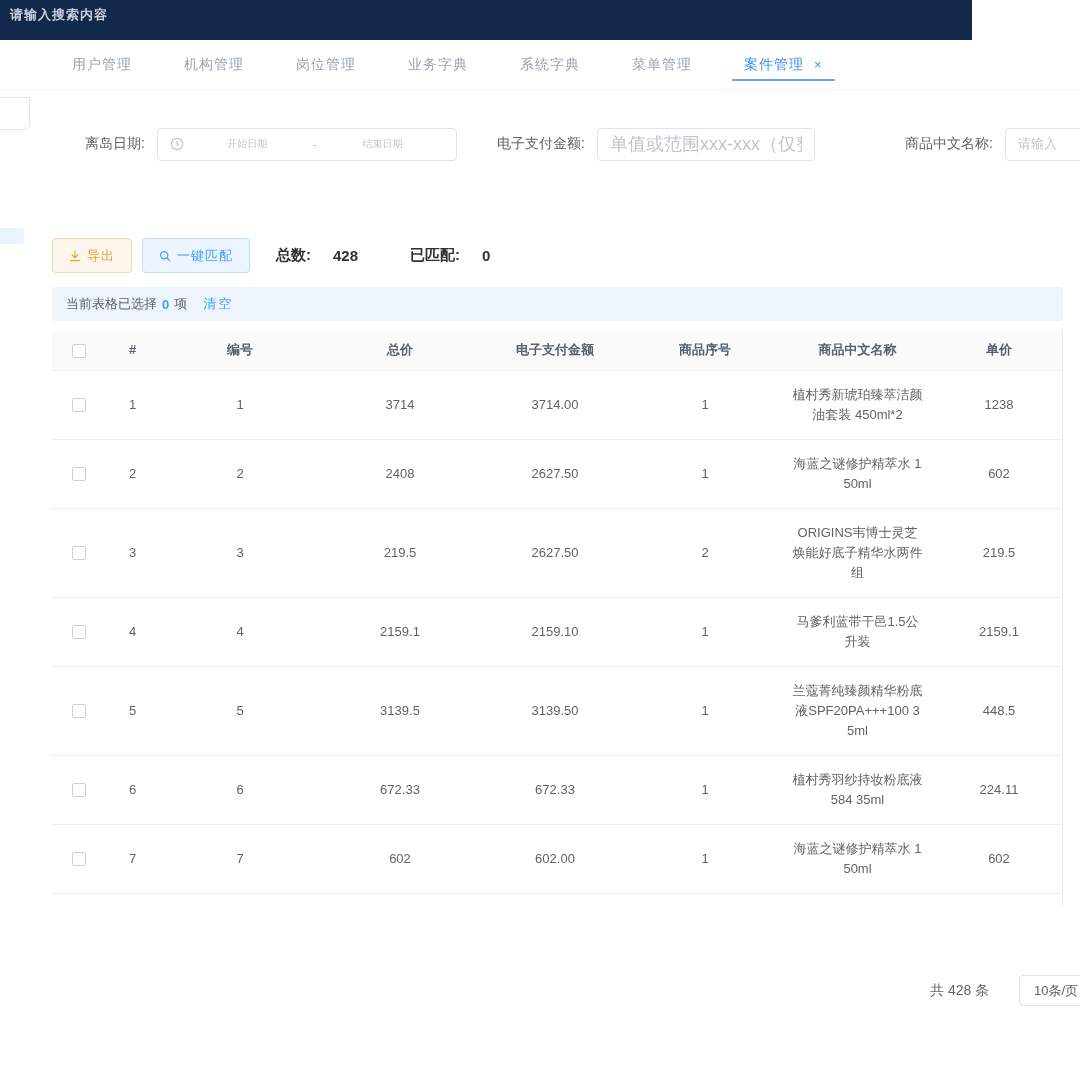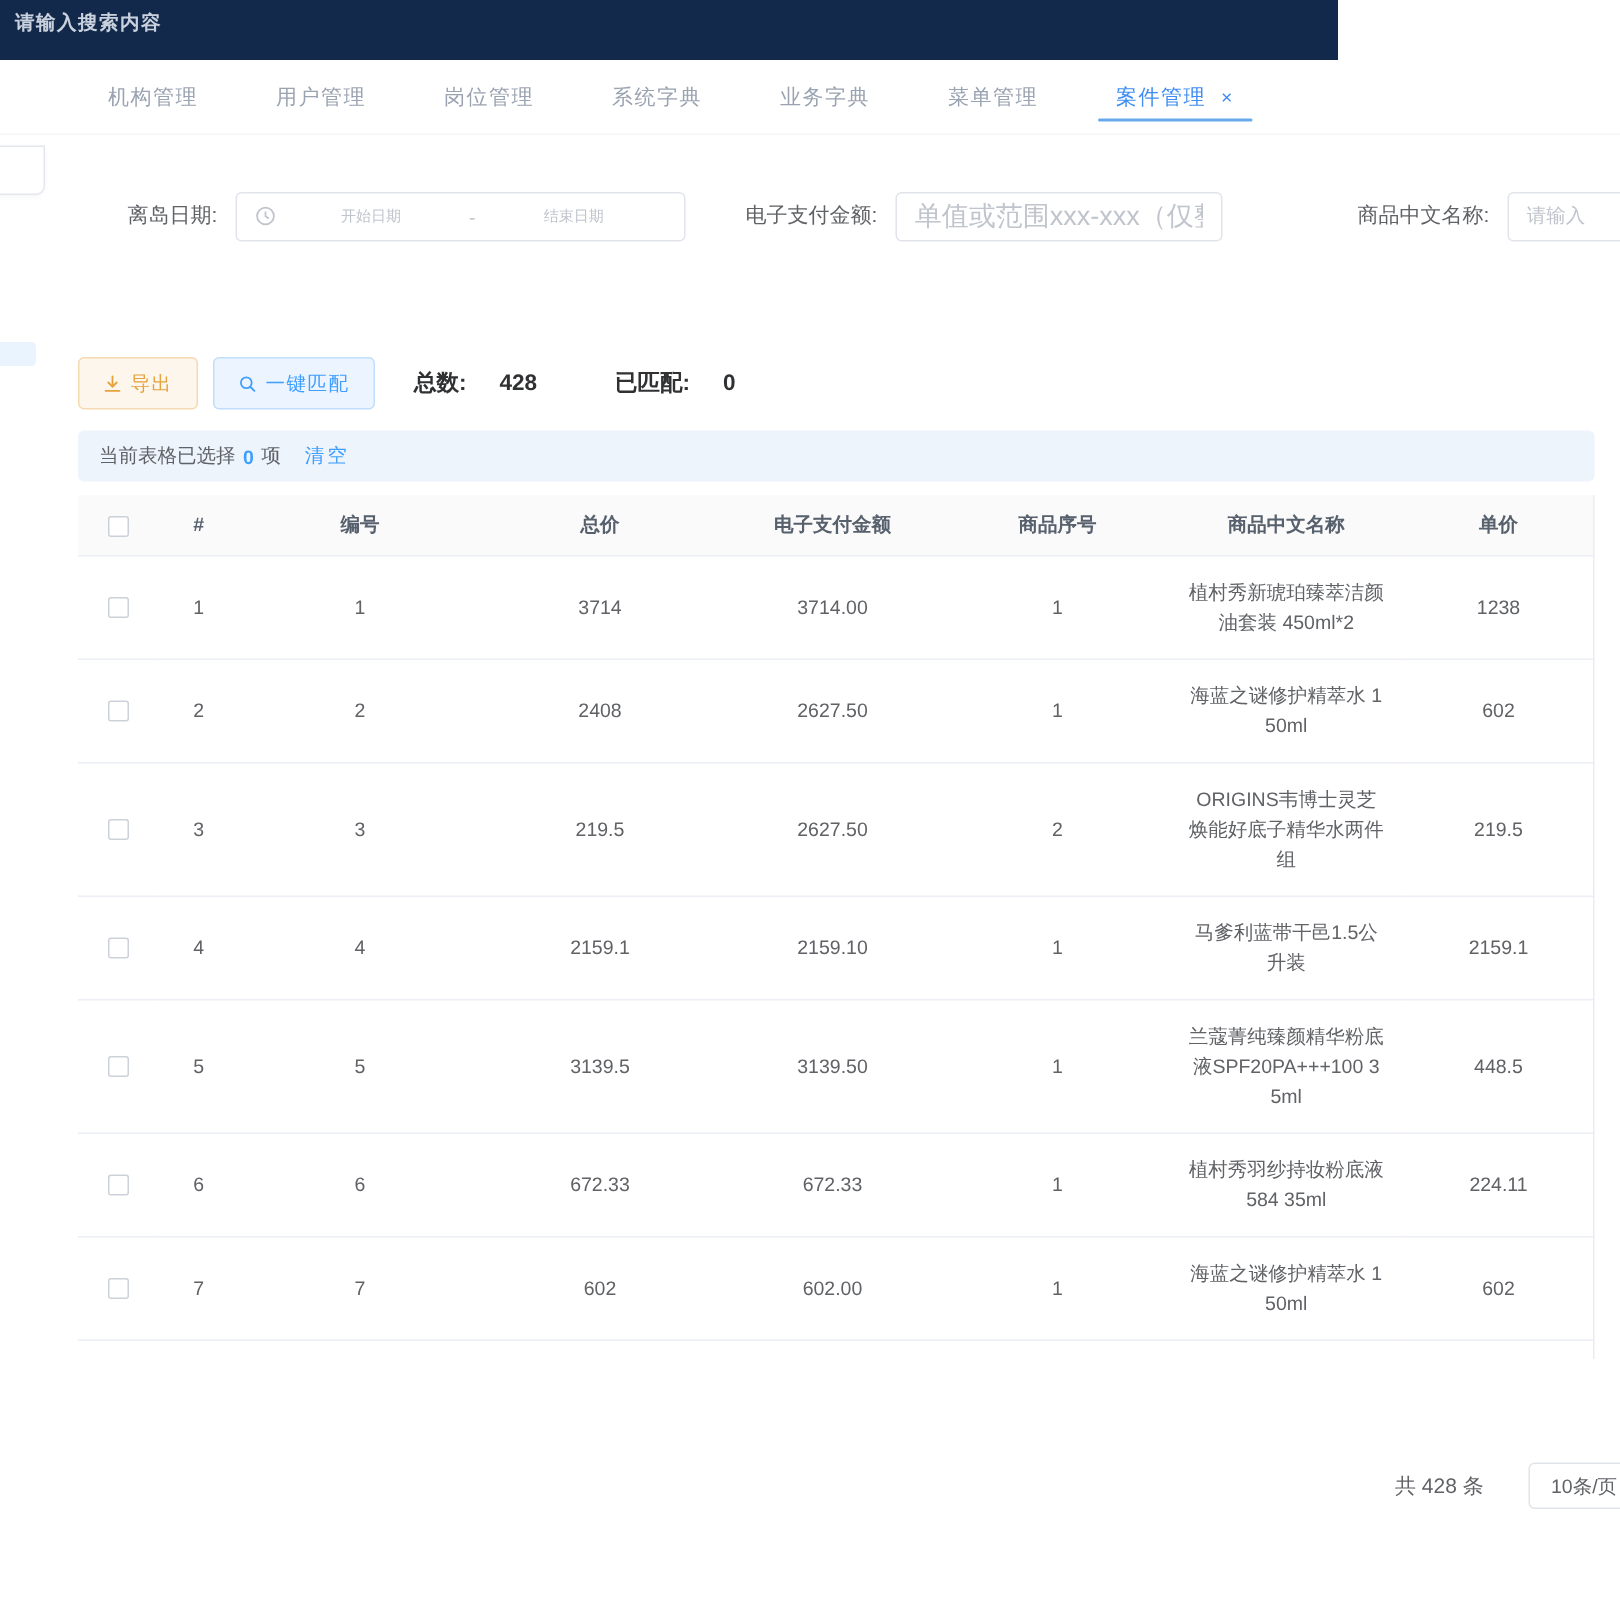--- a/index.html
+++ b/index.html
@@ -22,21 +22,21 @@
   *{box-sizing:border-box;margin:0;padding:0;}
   html,body{width:1080px;height:1077px;overflow:hidden;}
   body{
     position:relative;
     background:#ffffff;
     font-family:"Liberation Sans","DejaVu Sans",sans-serif;
     color:var(--text);
   }
   
   .topbar{
-    position:absolute;left:0;top:0;width:892px;height:40px;
+    position:absolute;left:0;top:0;width:972px;height:40px;
     background:var(--navy);
   }
   .topbar-search{
     position:absolute;left:10px;top:6px;
     color:#c9d1de;font-size:13px;font-weight:700;letter-spacing:1px;
     background:transparent;border:none;outline:none;cursor:text;
   }
   
   .tabbar{
     position:absolute;left:0;top:40px;width:1080px;height:50px;
@@ -140,41 +140,41 @@
 </head>
 <body>
 
 <div class="topbar">
   <div class="topbar-search">请输入搜索内容</div>
 </div>
 
 <div class="tabbar">
 
     <div class="tab">
+      <span>用户管理</span>
+
+    </div>
+
+    <div class="tab">
       <span>机构管理</span>
 
     </div>
 
     <div class="tab">
-      <span>用户管理</span>
-
-    </div>
-
-    <div class="tab">
       <span>岗位管理</span>
 
     </div>
 
     <div class="tab">
+      <span>业务字典</span>
+
+    </div>
+
+    <div class="tab">
       <span>系统字典</span>
-
-    </div>
-
-    <div class="tab">
-      <span>业务字典</span>
 
     </div>
 
     <div class="tab">
       <span>菜单管理</span>
 
     </div>
 
     <div class="tab active">
       <span>案件管理</span>

